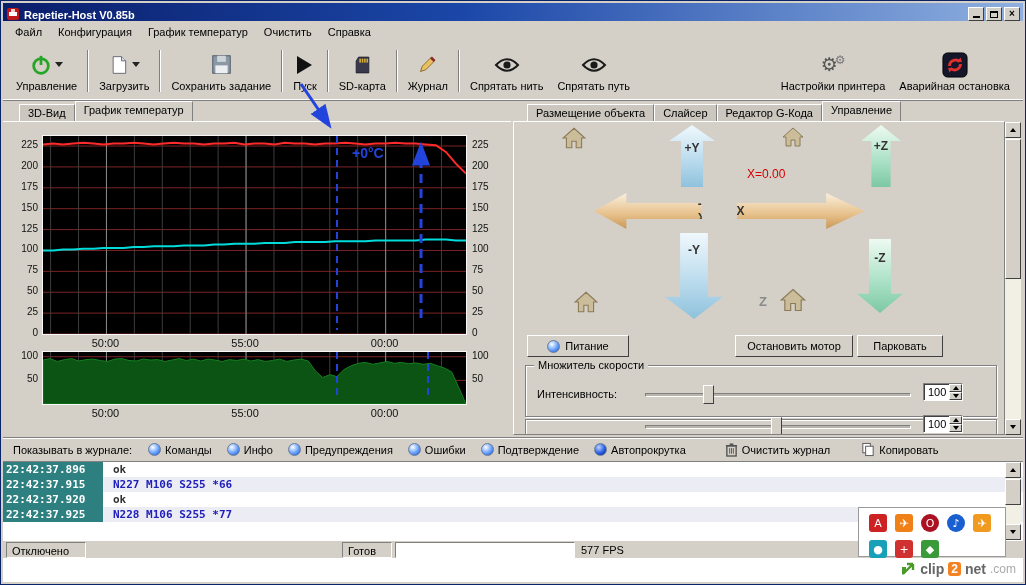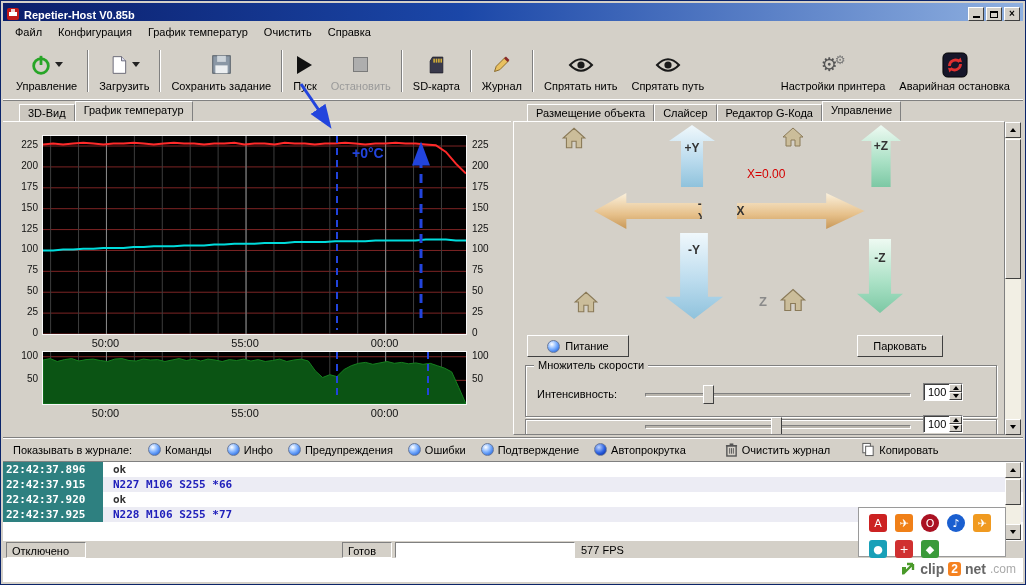--- a/index.html
+++ b/index.html
@@ -165,26 +165,20 @@
           </svg>
         </div>
       <div class="tb-label">Сохранить задание</div>
     </div>
     <div class="sep"></div>
     <div class="tb">
       <div class="tb-ico">
           <span class="play"></span>
         </div>
       <div class="tb-label">Пуск</div>
-    </div>
-    <div class="tb disabled">
-      <div class="tb-ico">
-          <span class="stopsq"></span>
-        </div>
-      <div class="tb-label">Остановить</div>
     </div>
     <div class="sep"></div>
     <div class="tb">
       <div class="tb-ico">
           <svg width="19" height="22" viewBox="0 0 24 24">
             <path d="M7 2 H20 V22 H4 V7 Z" fill="#39394b" stroke="#1d1d28"></path>
             <rect x="8" y="4" width="2" height="5" fill="#d4af37"></rect>
             <rect x="11" y="4" width="2" height="5" fill="#d4af37"></rect>
             <rect x="14" y="4" width="2" height="5" fill="#d4af37"></rect>
             <rect x="17" y="4" width="2" height="5" fill="#d4af37"></rect>
@@ -417,20 +411,23 @@
     <div class="home" style="left:265px;top:164px;">
       <svg width="28" height="28" viewBox="0 0 24 24">
           <path d="M12 3 L22 12 H19 V21 H14 V15 H10 V21 H5 V12 H2 Z" fill="#cbbd9a" stroke="#8a7a58"></path>
         </svg>
     </div>
 
     <div class="btn" style="left:13px;top:213px;width:102px;">
       <span class="orb"></span>
       <span>Питание</span>
     </div>
+    <div class="btn" style="left:221px;top:213px;width:118px;">
+        <span>Остановить мотор</span>
+      </div>
     <div class="btn" style="left:343px;top:213px;width:86px;">
         <span>Парковать</span>
       </div>
 
     <div class="groupbox" style="left:11px;top:243px;width:472px;height:52px;">
       <span class="legend">Множитель скорости</span>
     </div>
     <div style="position:absolute;left:23px;top:266px;">Интенсивность:</div>
     <div class="groove" style="left:131px;top:271px;width:266px;"></div>
     <div class="thumb" style="left:189px;top:263px;"></div>

